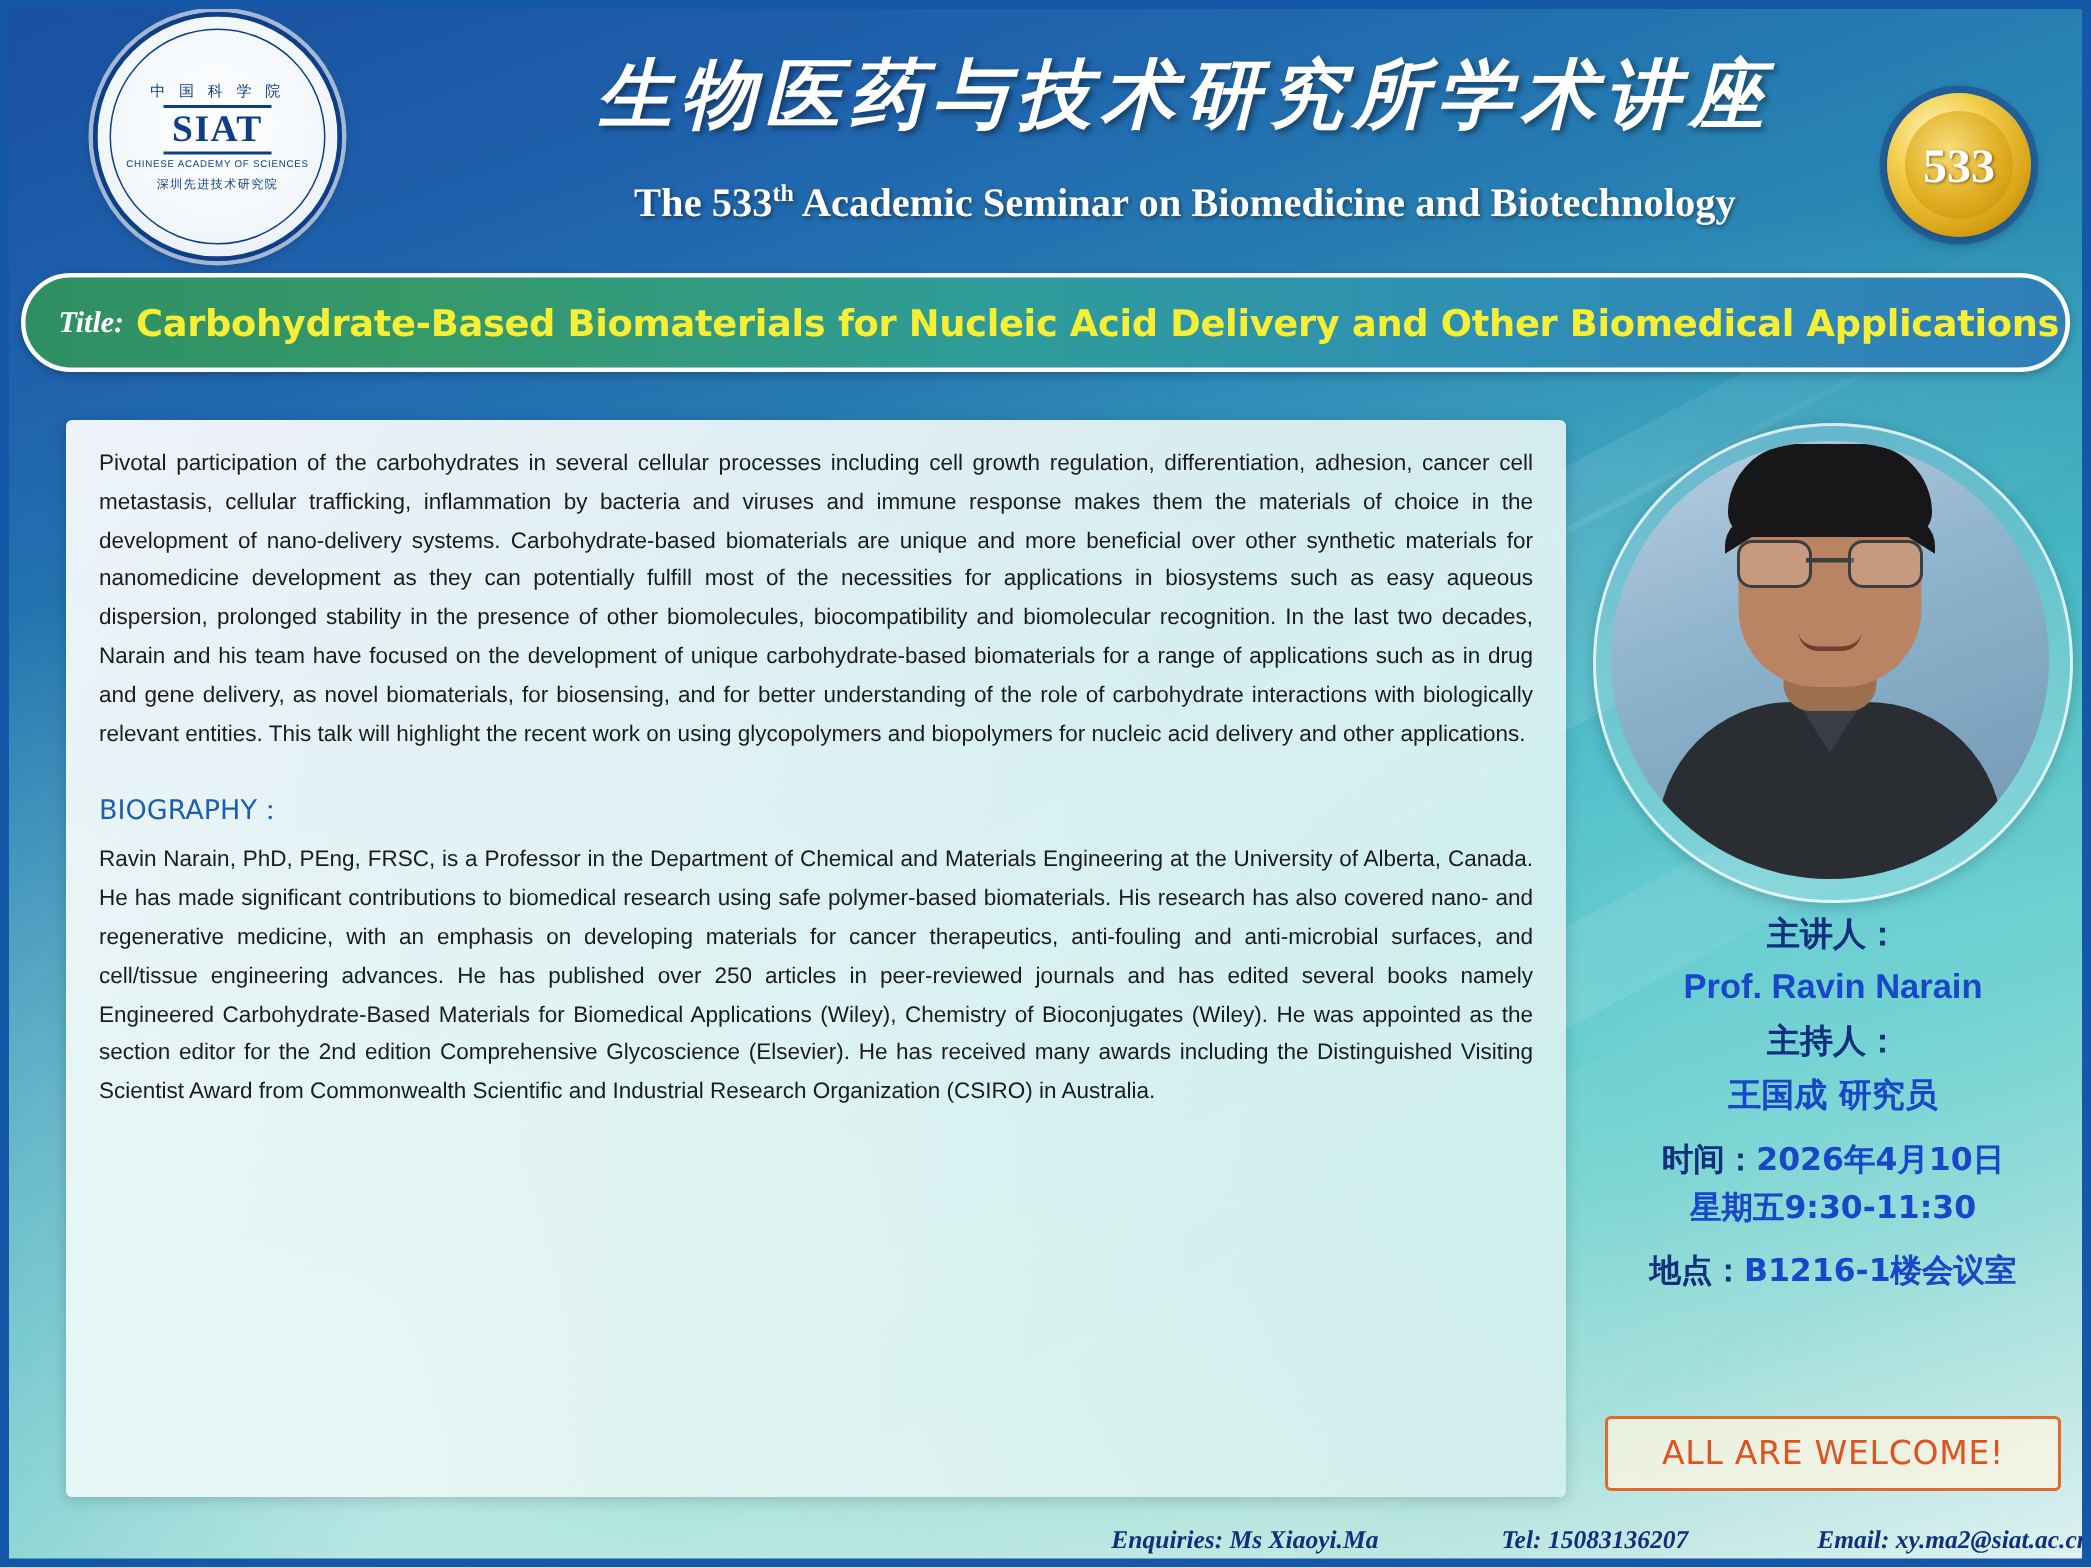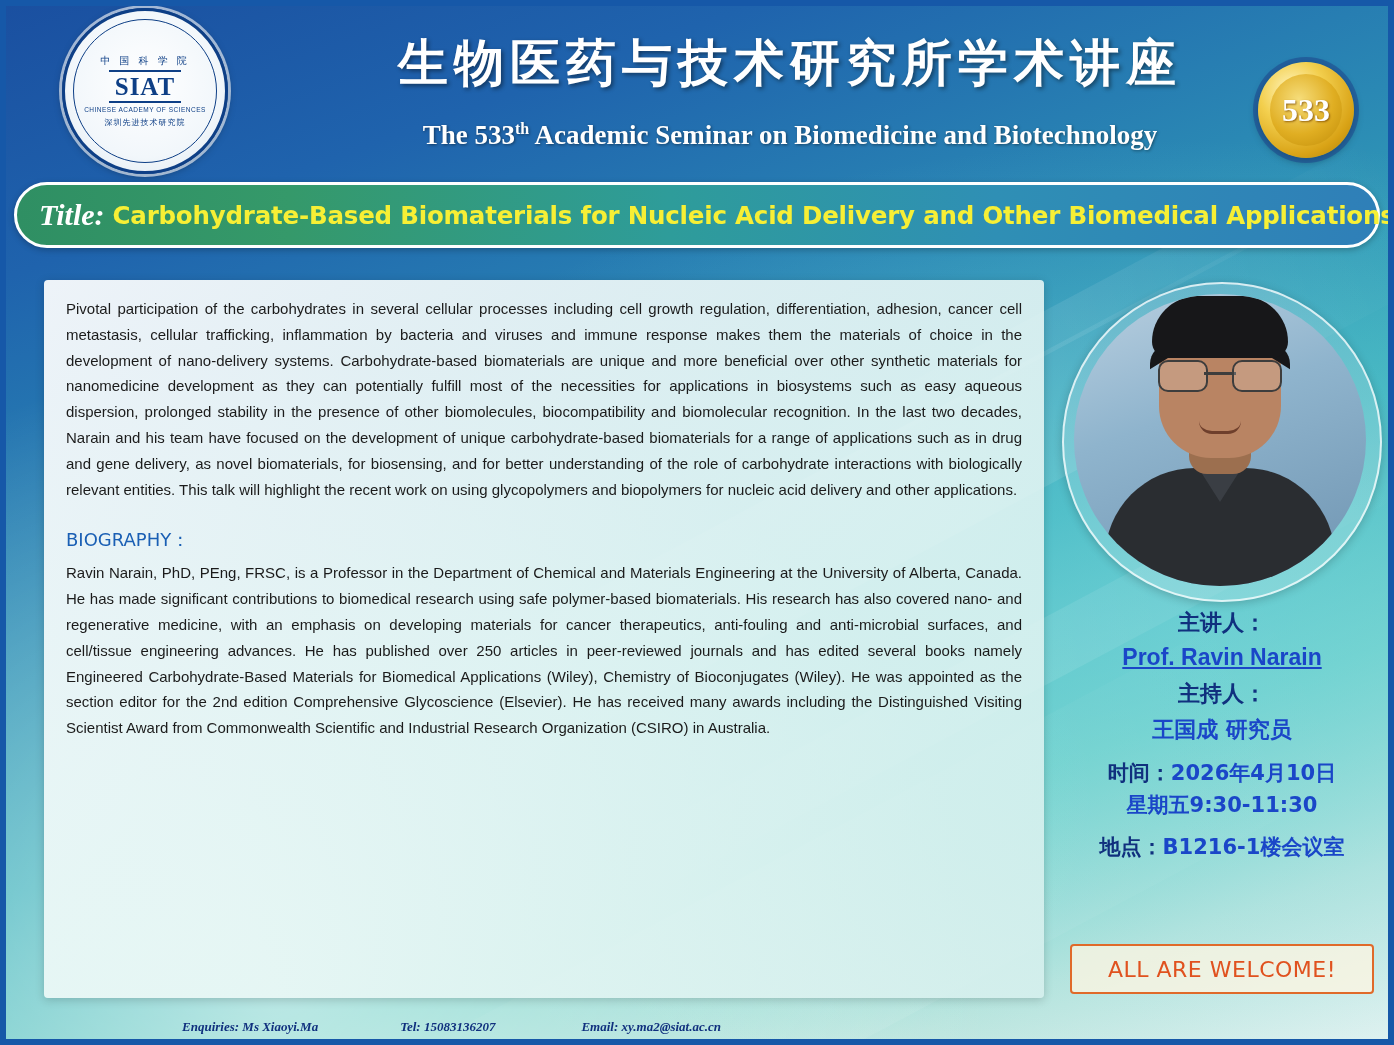--- a/index.html
+++ b/index.html
@@ -93,20 +93,21 @@
 
   .title-cn {
     position: absolute;
     left: 360px;
     top: 30px;
     width: 860px;
     text-align: center;
     color: #ffffff;
     font-family: "DejaVu Sans", sans-serif;
     font-weight: bold;
+    font-style: italic;
     font-size: 50px;
     letter-spacing: 6px;
     text-shadow: 2px 2px 4px rgba(0,0,0,0.45);
     white-space: nowrap;
   }
   .title-en {
     position: absolute;
     left: 330px;
     top: 120px;
     width: 920px;
@@ -159,21 +160,21 @@
     align-items: center;
     padding: 0 22px;
     box-sizing: border-box;
     box-shadow: 0 2px 6px rgba(0,0,0,0.25);
   }
   .title-label {
     color: #ffffff;
     font-family: "Liberation Serif", serif;
     font-style: italic;
     font-weight: bold;
-    font-size: 30px;
+    font-size: 20px;
     margin-right: 8px;
     white-space: nowrap;
   }
   .title-text {
     color: #f7ef35;
     font-family: "DejaVu Sans", sans-serif;
     font-weight: bold;
     font-size: 24.5px;
     white-space: nowrap;
     letter-spacing: -0.2px;
@@ -337,21 +338,20 @@
     font-weight: bold;
     font-size: 22px;
     margin-top: 8px;
   }
   .r-value {
     color: #1a46c8;
     font-weight: bold;
     font-size: 23px;
     margin-top: 6px;
     font-family: "Liberation Sans", sans-serif;
-    text-decoration: underline;
   }
   .r-value-cn {
     color: #1a46c8;
     font-weight: bold;
     font-size: 22px;
     margin-top: 6px;
   }
   .r-line {
     color: #10307e;
     font-weight: bold;
@@ -390,21 +390,22 @@
     left: 0;
     top: 1008px;
     width: 1394px;
     height: 37px;
     display: flex;
     align-items: center;
     color: #10307e;
     font-family: "Liberation Serif", serif;
     font-style: italic;
     font-weight: bold;
-    font-size: 13px;
+    font-size: 17px;
+    justify-content: flex-end;
   }
   .footer .f1 { margin-left: 182px; }
   .footer .f2 { margin-left: 82px; }
   .footer .f3 { margin-left: 86px; }
 
   .poster-border {
     position: absolute;
     left: 0; top: 0; right: 0; bottom: 0;
     border: 6px solid #1658a8;
     box-sizing: border-box;

